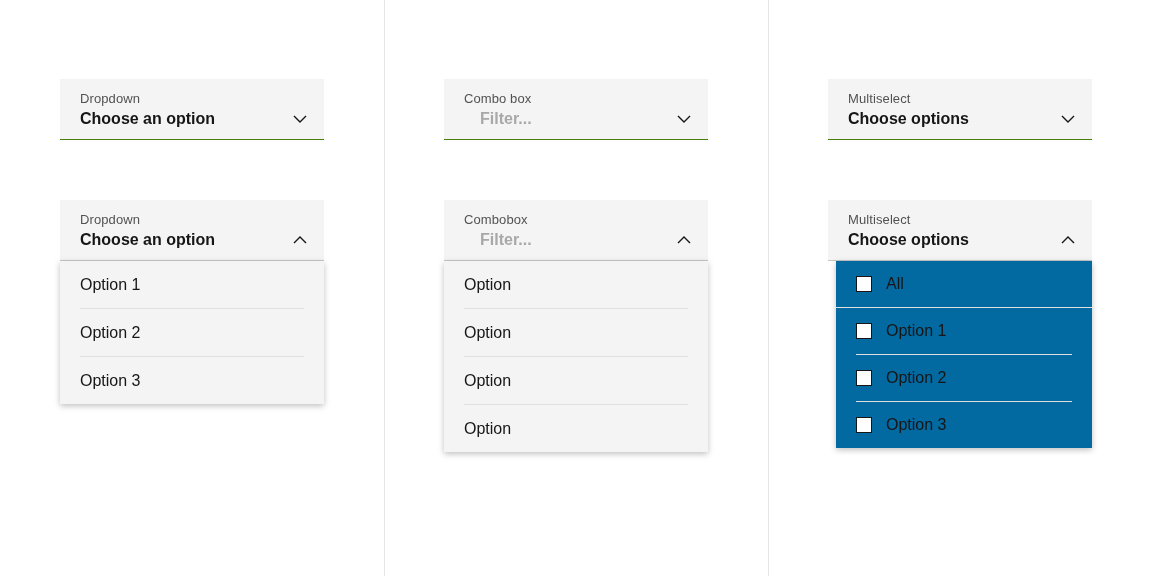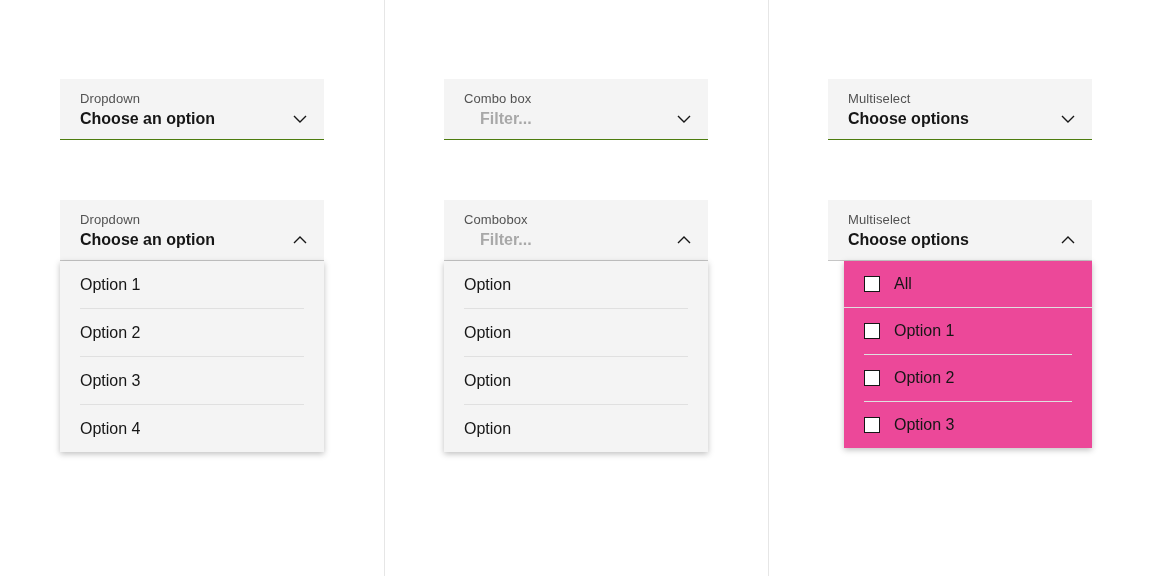--- a/index.html
+++ b/index.html
@@ -131,21 +131,20 @@
           <svg width="14" height="8" viewBox="0 0 14 8">
               <path d="M1 7 L7 1 L13 7" fill="none" stroke="#161616" stroke-width="1.4"></path>
             </svg>
         </span>
       </div>
     </div>
     <div class="menu">
       <div class="menu-item">Option 1</div>
       <div class="menu-item">Option 2</div>
       <div class="menu-item">Option 3</div>
-      <div class="menu-item">Option 4</div>
     </div>
   </div>
 </div>
 
 <div class="col" style="left:444px;">
   <div class="block">
     <div class="field">
       <div class="field-label">Combo box</div>
       <div class="field-value-row">
         <span class="field-placeholder">Filter...</span>
@@ -203,21 +202,21 @@
       <div class="field-label">Multiselect</div>
       <div class="field-value-row">
         <span class="field-value">Choose options</span>
         <span class="chev">
           <svg width="14" height="8" viewBox="0 0 14 8">
               <path d="M1 7 L7 1 L13 7" fill="none" stroke="#161616" stroke-width="1.4"></path>
             </svg>
         </span>
       </div>
     </div>
-    <div class="menu ms-menu" style="position:absolute;left:16px;right:0;top:100%;background:#ec4899;box-shadow:0 2px 6px rgba(0,0,0,0.25);z-index:2;">
+    <div class="menu ms-menu" style="position:absolute;left:8px;right:0;top:100%;background:#0369a1;box-shadow:0 2px 6px rgba(0,0,0,0.25);z-index:2;">
       <div class="ms-item">
         <span class="checkbox"></span>
         <span class="lbl">All</span>
       </div>
       <div class="ms-sep full"></div>
       <div class="ms-item">
         <span class="checkbox"></span>
         <span class="lbl">Option 1</span>
       </div>
       <div class="ms-sep"></div>

